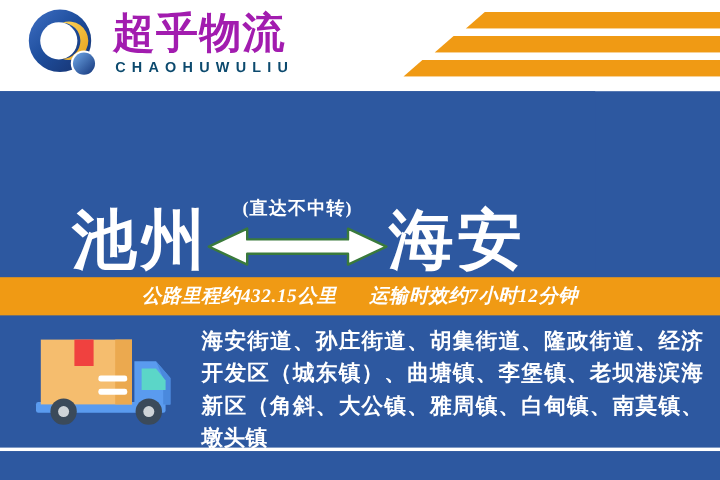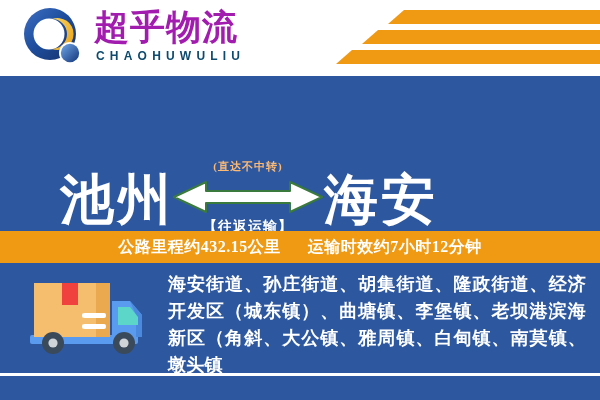--- a/index.html
+++ b/index.html
@@ -64,40 +64,40 @@
   .city.origin { left:60px; }
   .city.dest   { right:58px; }
 
   .arrow-block {
     position:absolute; left:50%; top:120px;
     transform:translate(-50%,-50%);
     width:180px; text-align:center;
   }
   .arrow-note {
     font-family:"Liberation Serif", serif;
-    font-size:11px; font-weight:bold; color:#fdba74;
+    font-size:15px; font-weight:bold; color:#ffffff;
     line-height:18px; white-space:nowrap; letter-spacing:1px;
   }
   .arrow-svg { display:block; margin:5px auto 4px; }
   .arrow-sub {
     font-family:"Liberation Serif", serif;
     font-size:14px; font-weight:bold; color:#ffffff;
     line-height:17px; white-space:nowrap; letter-spacing:1px;
   }
 
   
   .infobar {
     position:absolute; left:0; top:231px; width:600px; height:32px;
     background:#f09a14;
     display:flex; align-items:center; justify-content:center;
   }
   .infobar-inner {
     font-family:"Liberation Serif", serif;
     font-size:16px; font-weight:bold; color:#ffffff;
-    white-space:nowrap; letter-spacing:0.5px;
+    white-space:nowrap; letter-spacing:0.5px;font-style:italic;
   }
   .info-gap { display:inline-block; width:18px; }
 
   
   .coverage {
     position:absolute; left:0; top:263px; width:600px; height:110px;
     background:#2d58a0;
   }
   .truck {
     position:absolute; left:26px; top:14px; width:128px; height:84px;
@@ -172,21 +172,20 @@
 
   <div class="arrow-block">
     <div class="arrow-note">(直达不中转)</div>
 
     <div>
       <svg class="arrow-svg" width="152" height="34" viewBox="0 0 152 34" xmlns="http://www.w3.org/2000/svg">
         <polygon points="2,17 34,2 34,11 118,11 118,2 150,17 118,32 118,23 34,23 34,32" fill="#ffffff" stroke="#3a7a3c" stroke-width="2" stroke-linejoin="round"></polygon>
       </svg>
     </div>
 
-    <div class="arrow-sub">【往返运输】</div>
   </div>
 
   <div class="city dest">海安</div>
 </div>
 
 <div class="infobar">
   <div class="infobar-inner">
     <span>公路里程约432.15公里</span>
     <span class="info-gap"></span>
     <span>运输时效约7小时12分钟</span>

